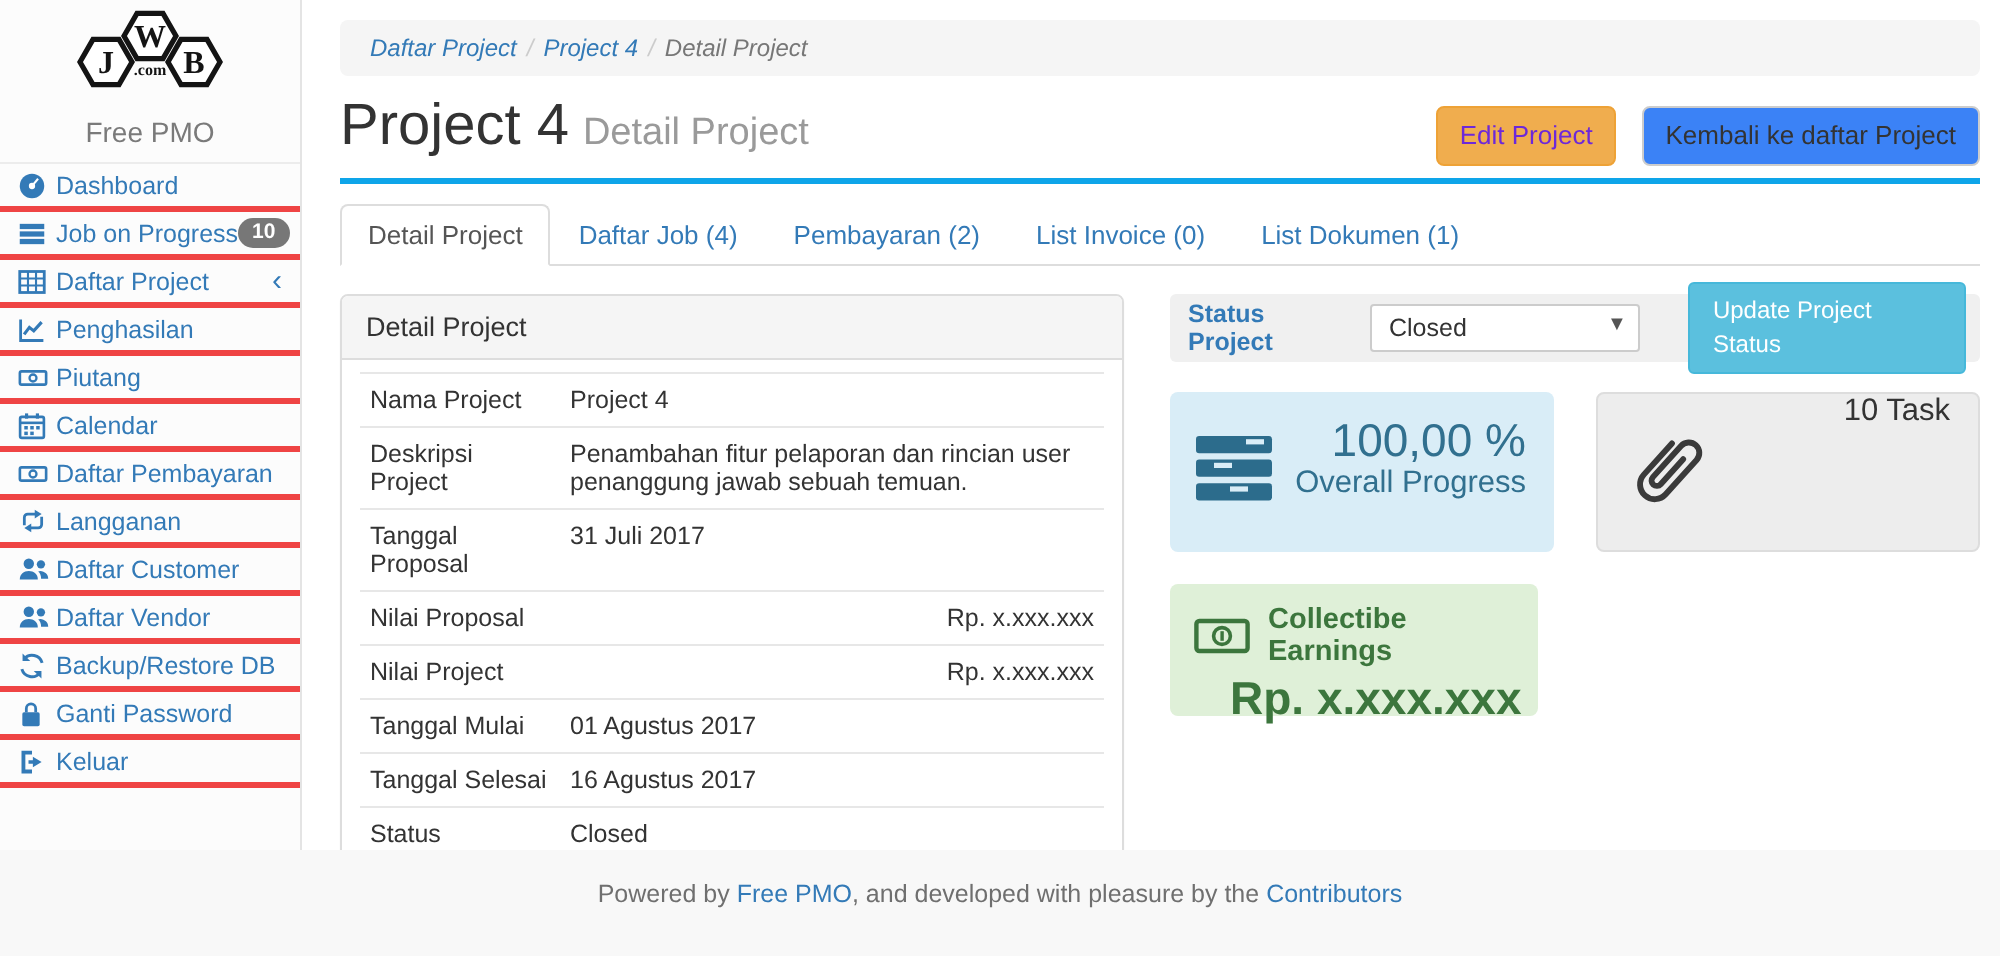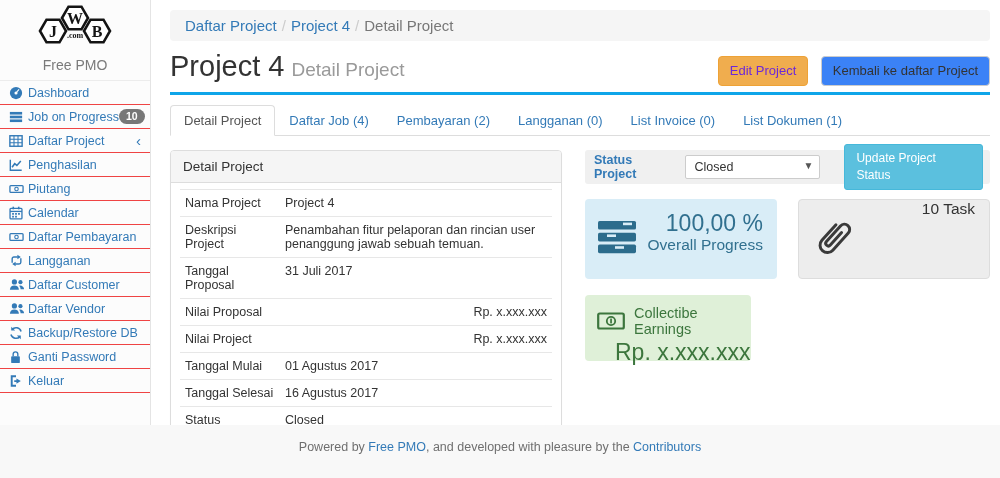--- a/index.html
+++ b/index.html
@@ -7,31 +7,31 @@
   body { font-family: "Liberation Sans", sans-serif; background:#fff; overflow:hidden; }
   .page { position:relative; width:1000px; height:478px; background:#fff; }
 
   
   .sidebar { position:absolute; left:0; top:0; width:151px; height:425px;
              background:#fcfcfc; border-right:1px solid #e4e4e4; }
   .logo-wrap { text-align:center; padding-top:4px; }
   .brand { text-align:center; color:#7a7a7a; font-size:14px; margin-top:3px; }
   .menu { margin-top:7px; border-top:1px solid #ececec; }
   .side-item { display:flex; align-items:center; height:24px; padding:0 7px 0 9px;
-               border-bottom:1px solid #ef4444; cursor:pointer; }
+               border-bottom:3px solid #ef4444; cursor:pointer; }
   .side-item .ic { width:19px; display:inline-flex; align-items:center; flex:none; }
   .side-label { color:var(--link); font-size:12.5px; white-space:nowrap; }
   .badge { margin-left:auto; background:var(--badge); color:#fff; font-size:10.5px;
            font-weight:bold; border-radius:9px; padding:2px 7px; line-height:1; }
   .chev { margin-left:auto; color:var(--link); font-size:15px; line-height:1; padding-right:2px; }
 
   
   .main { position:absolute; left:152px; top:0; width:848px; height:425px; background:#fff; }
   .breadcrumb { margin:10px 10px 0 18px; background:#f5f5f5; border-radius:4px;
-                padding:7px 15px; font-size:15px; color:#777; }
+                padding:7px 15px; font-size:12px; color:#777;font-style:italic; }
   .breadcrumb a { color:var(--link); text-decoration:none; cursor:pointer; }
   .breadcrumb .sep { color:#ccc; margin:0 5px; }
 
   .page-header { position:relative; margin:9px 10px 0 18px; padding-bottom:9px;
                  border-bottom:3px solid #0ea5e9; }
   .page-header h1 { font-size:29px; font-weight:500; color:#333; display:inline; }
   .page-header .subtitle { font-size:19px; color:#9a9a9a; margin-left:7px; font-weight:400; }
   .hdr-btns { position:absolute; right:0; top:6px; }
   .btn { display:inline-block; font-size:13px; padding:5px 11px; border-radius:4px;
          cursor:pointer; border:1px solid transparent; line-height:1.42; }
@@ -72,22 +72,22 @@
   .status-bar .btn-info { margin-left:24px; border-radius:3px; }
 
   .cards-row { display:flex; gap:21px; margin-top:15px; }
   .card { width:192px; height:80px; border-radius:4px; position:relative; flex:none; }
   .card .big { font-size:23px; text-align:right; padding:11px 14px 0 0; line-height:1.15; white-space:nowrap; }
   .card .sub { font-size:15.5px; text-align:right; padding-right:14px; }
   .card .card-ic { position:absolute; left:13px; top:22px; }
   .card-progress { background:var(--infoBg); color:var(--infoText); }
   .card-job { background:#ededed; border:1px solid #ddd; color:#333; }
   .card-job .card-ic { top:15px; }
-  .card-earn { width:166px; height:66px; margin-top:16px; background:var(--succBg);
-               color:var(--succText); border-radius:4px; padding:10px 10px 15px 12px; }
+  .card-earn { width:184px; height:66px; margin-top:16px; background:var(--succBg);
+               color:var(--succText); border-radius:4px; padding:10px 10px 15px 12px;font-weight:bold; }
   .earn-line1 { display:flex; align-items:center; gap:9px; font-size:14.5px; }
   .earn-value { font-size:23px; text-align:center; padding-left:18px; margin-top:2px; white-space:nowrap; }
 
   
   .footer { position:absolute; left:0; bottom:0; width:1000px; height:53px;
             background:#f8f8f8; text-align:center; padding-top:15px;
             font-size:12.5px; color:#6f6f6f; }
   .footer a { color:var(--link); text-decoration:none; cursor:pointer; }
 </style>
 </head>
@@ -267,21 +267,20 @@
       <span class="hdr-btns">
         <span class="btn btn-warning">Edit Project</span>
         <span class="btn btn-default">Kembali ke daftar Project</span>
       </span>
     </div>
 
     <div class="tabs" id="tabs">
         <span class="tab active">Detail Project</span>
         <span class="tab">Daftar Job (4)</span>
         <span class="tab">Pembayaran (2)</span>
-        <span class="tab">Langganan (0)</span>
         <span class="tab">List Invoice (0)</span>
         <span class="tab">List Dokumen (1)</span>
       </div>
 
     <div class="content-row">
 
       <div class="panel">
         <div class="panel-heading">Detail Project</div>
         <div class="panel-body">
           <table class="detail">

